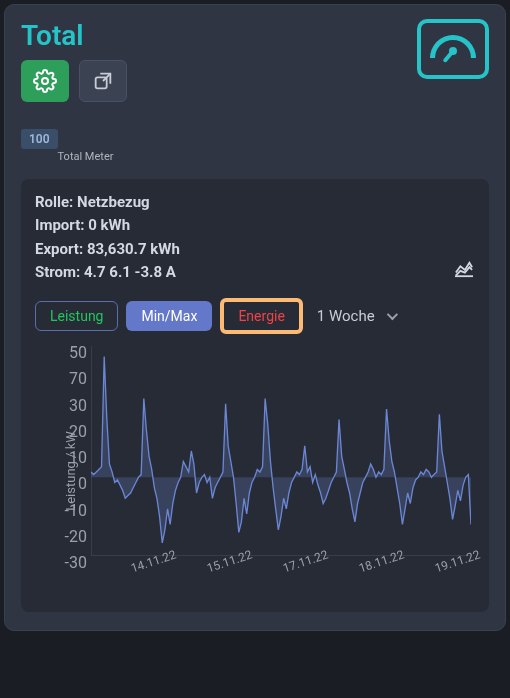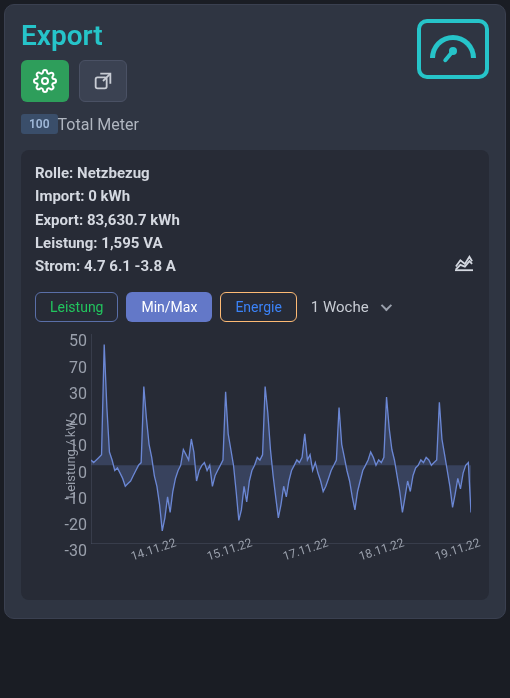--- a/index.html
+++ b/index.html
@@ -85,22 +85,23 @@
   }
   .badge {
     background: #3a4e6a;
     color: #9fb8d8;
     padding: 3px 8px;
     font-size: 12px;
     font-weight: 600;
     border-radius: 3px;
   }
   .meter-label {
-    font-size: 16px;
+    font-size: 11px;
     color: #b0b6c0;
+    margin-top: 36px;
   }
   .inner-panel {
     background: #272b36;
     border-radius: 8px;
     padding: 12px 14px 16px 14px;
   }
   .stats { margin-bottom: 10px; position: relative; }
   .stats .line {
     font-size: 15px;
     color: #d4d8e0;
@@ -130,22 +131,22 @@
   .tab-leistung {
     border: 1px solid #5a6fa8;
     color: #22c55e;
     background: transparent;
   }
   .tab-minmax {
     background: #6378c8;
     color: #fff;
   }
   .tab-energie {
-    border: 1px solid #fdba74;
-    color: #3b82f6;
+    border: 4px solid #fdba74;
+    color: #ef4444;
     background: transparent;
   }
   .range-select {
     margin-left: 6px;
     color: #c8ccd4;
     font-size: 15px;
     display: flex;
     align-items: center;
     gap: 12px;
     cursor: pointer;
@@ -217,21 +218,21 @@
     stroke-width: 1;
   }
 </style>
 </head>
 <body>
 
 <div class="card">
 
   <div class="header-row">
     <div>
-      <div class="title">Export</div>
+      <div class="title">Total</div>
       <div class="toolbar">
         <div class="btn-icon btn-green">
           <svg width="24" height="24" viewBox="0 0 24 24" fill="none" stroke="#fff" stroke-width="2">
             <circle cx="12" cy="12" r="3"></circle>
             <path d="M19.4 15a1.7 1.7 0 0 0 .34 1.87l.06.06a2 2 0 1 1-2.83 2.83l-.06-.06a1.7 1.7 0 0 0-1.87-.34 1.7 1.7 0 0 0-1.03 1.56V21a2 2 0 1 1-4 0v-.09a1.7 1.7 0 0 0-1.11-1.56 1.7 1.7 0 0 0-1.87.34l-.06.06a2 2 0 1 1-2.83-2.83l.06-.06a1.7 1.7 0 0 0 .34-1.87 1.7 1.7 0 0 0-1.56-1.03H3a2 2 0 1 1 0-4h.09a1.7 1.7 0 0 0 1.56-1.11 1.7 1.7 0 0 0-.34-1.87l-.06-.06a2 2 0 1 1 2.83-2.83l.06.06a1.7 1.7 0 0 0 1.87.34h0A1.7 1.7 0 0 0 10.04 3.1V3a2 2 0 1 1 4 0v.09a1.7 1.7 0 0 0 1.03 1.56h0a1.7 1.7 0 0 0 1.87-.34l.06-.06a2 2 0 1 1 2.83 2.83l-.06.06a1.7 1.7 0 0 0-.34 1.87V9a1.7 1.7 0 0 0 1.56 1.03H21a2 2 0 1 1 0 4h-.09a1.7 1.7 0 0 0-1.56 1.03z"></path>
           </svg>
         </div>
         <div class="btn-icon btn-dark">
           <svg width="22" height="22" viewBox="0 0 24 24" fill="none" stroke="#c8ccd4" stroke-width="2">
             <rect x="4" y="8" width="12" height="12" rx="2"></rect>
@@ -261,24 +262,20 @@
         <span>Rolle:</span>
         <span>Netzbezug</span>
       </div>
       <div class="line">
         <span>Import:</span>
         <span>0 kWh</span>
       </div>
       <div class="line">
         <span>Export:</span>
         <span>83,630.7 kWh</span>
-      </div>
-      <div class="line">
-        <span>Leistung:</span>
-        <span>1,595 VA</span>
       </div>
       <div class="line">
         <span>Strom:</span>
         <span>4.7 6.1 -3.8 A</span>
       </div>
       <div class="chart-icon">
         <svg width="22" height="18" viewBox="0 0 24 20" fill="none" stroke-width="2">
           <path d="M2 18h20"></path>
           <path d="M3 14l5-7 5 4 5-8 3 5"></path>
           <path d="M3 17l5-5 5 2 5-6 3 3"></path>

